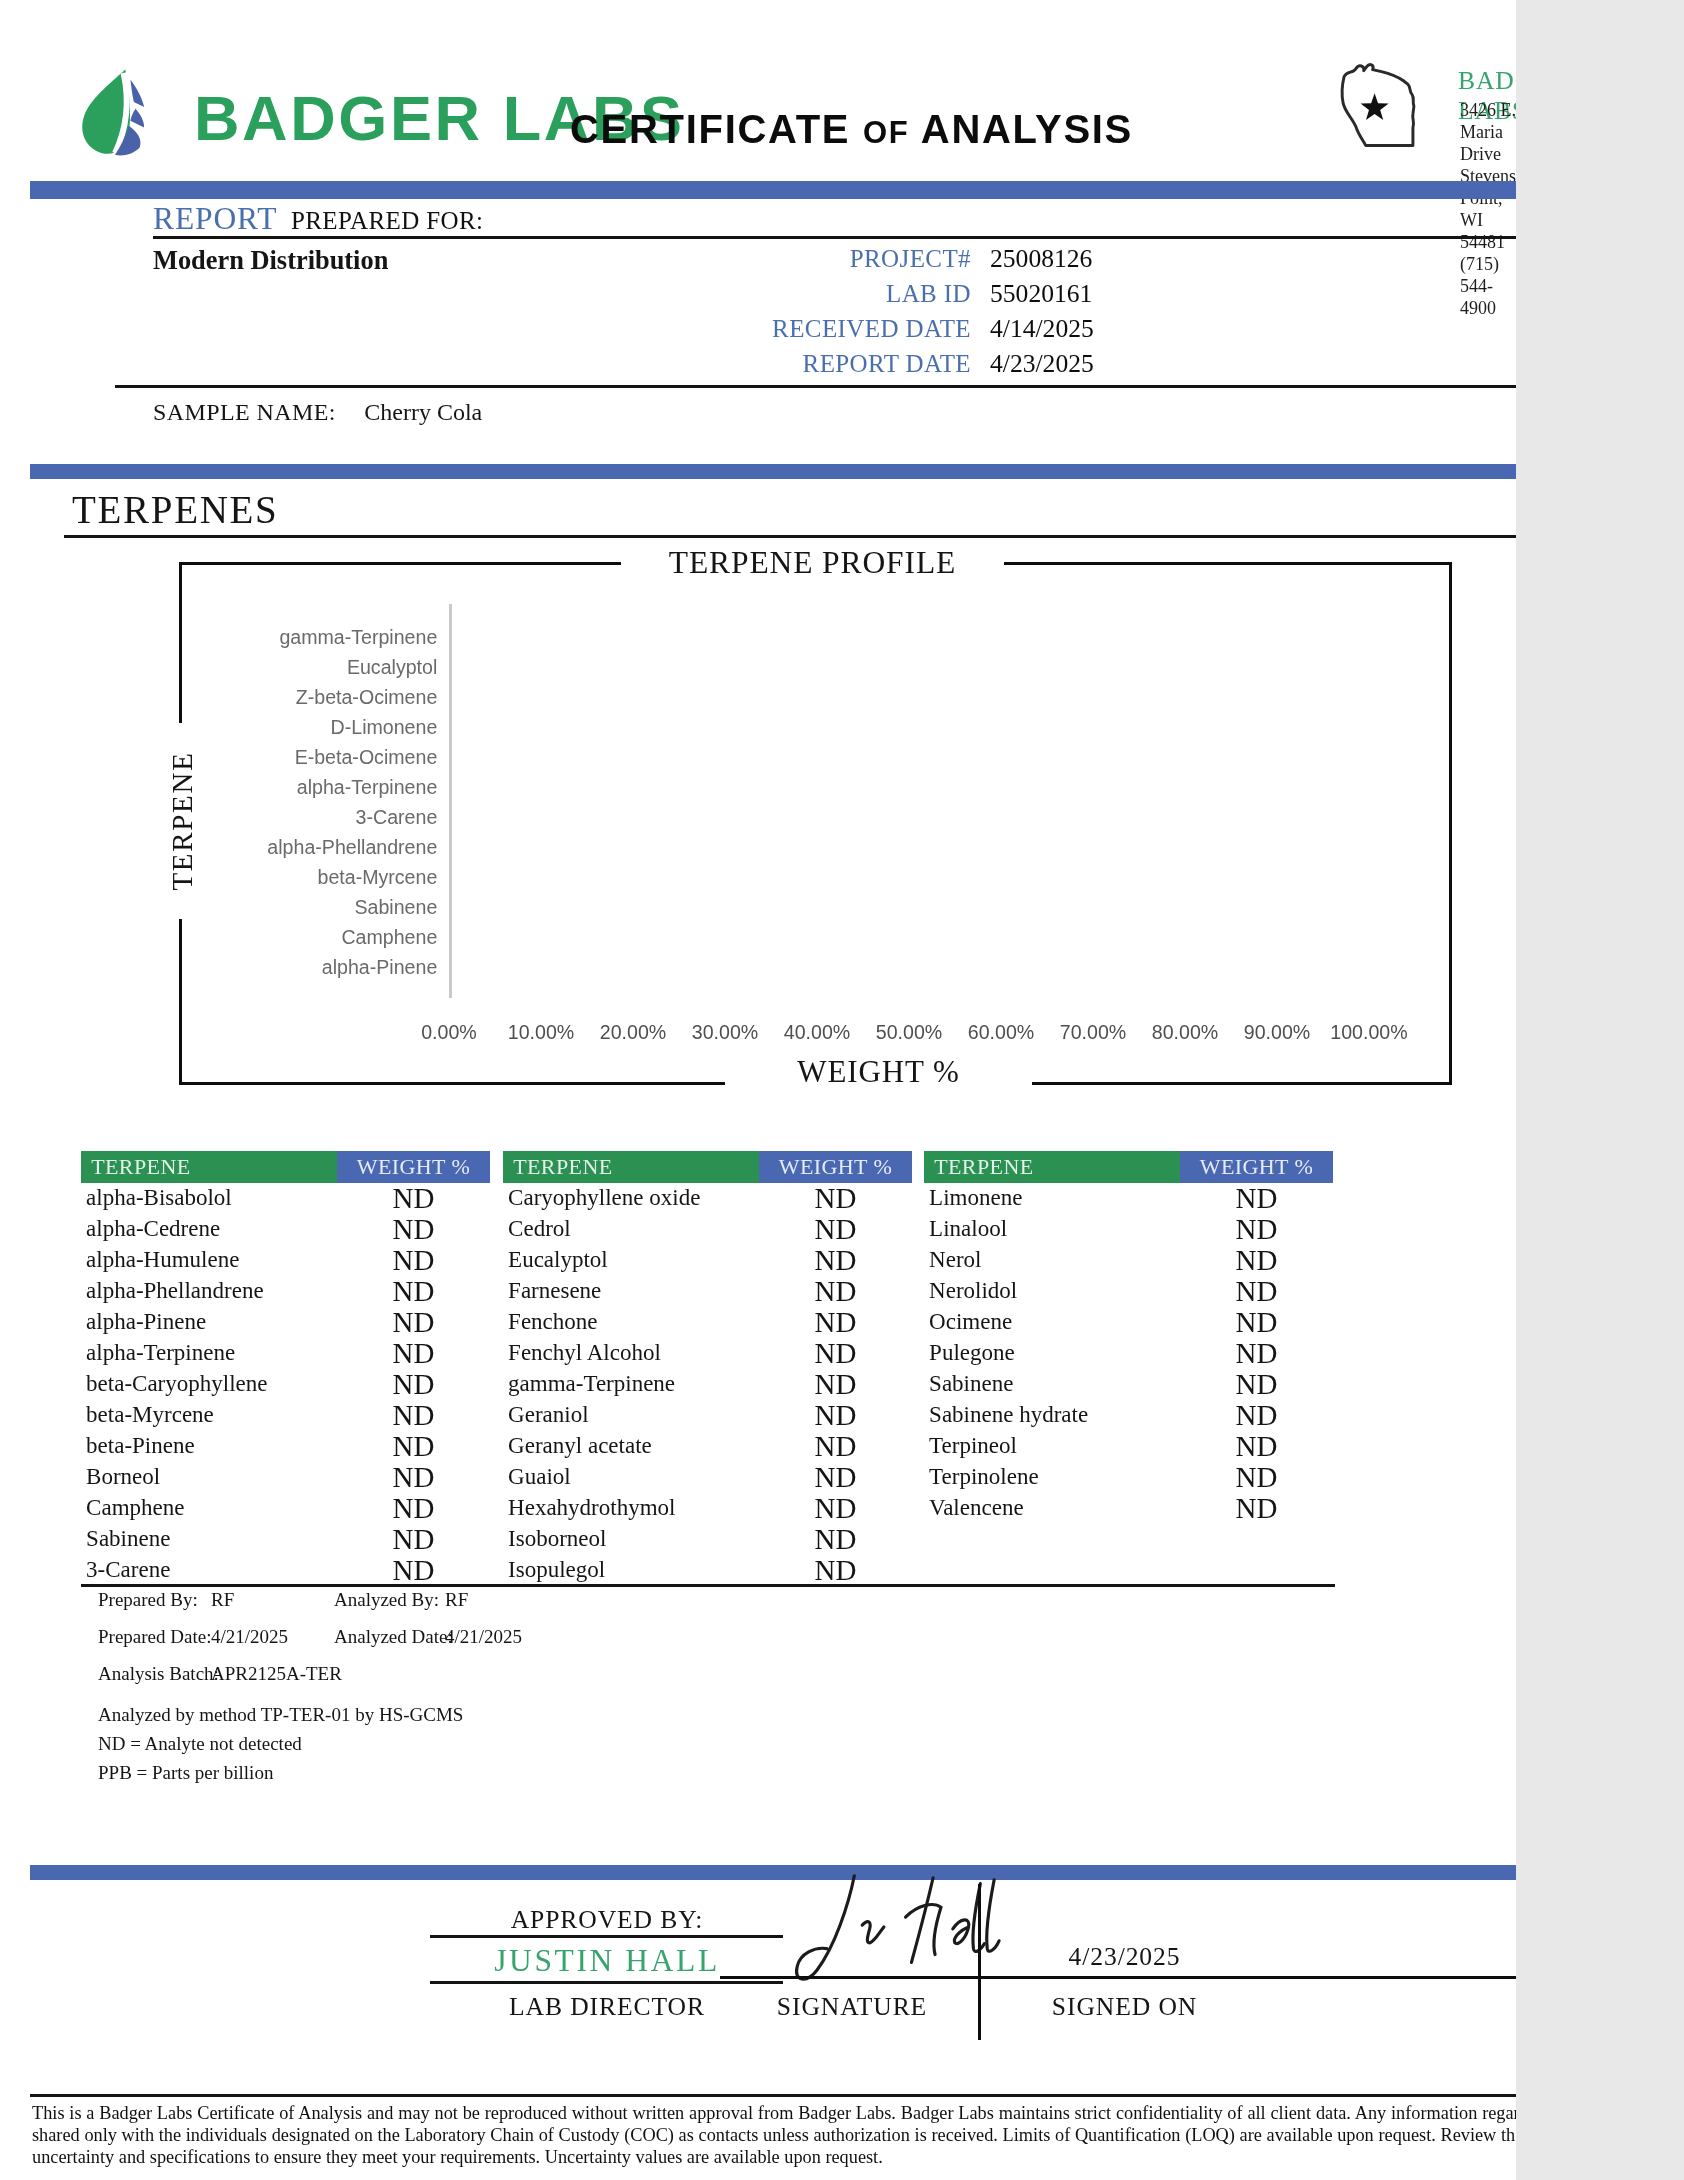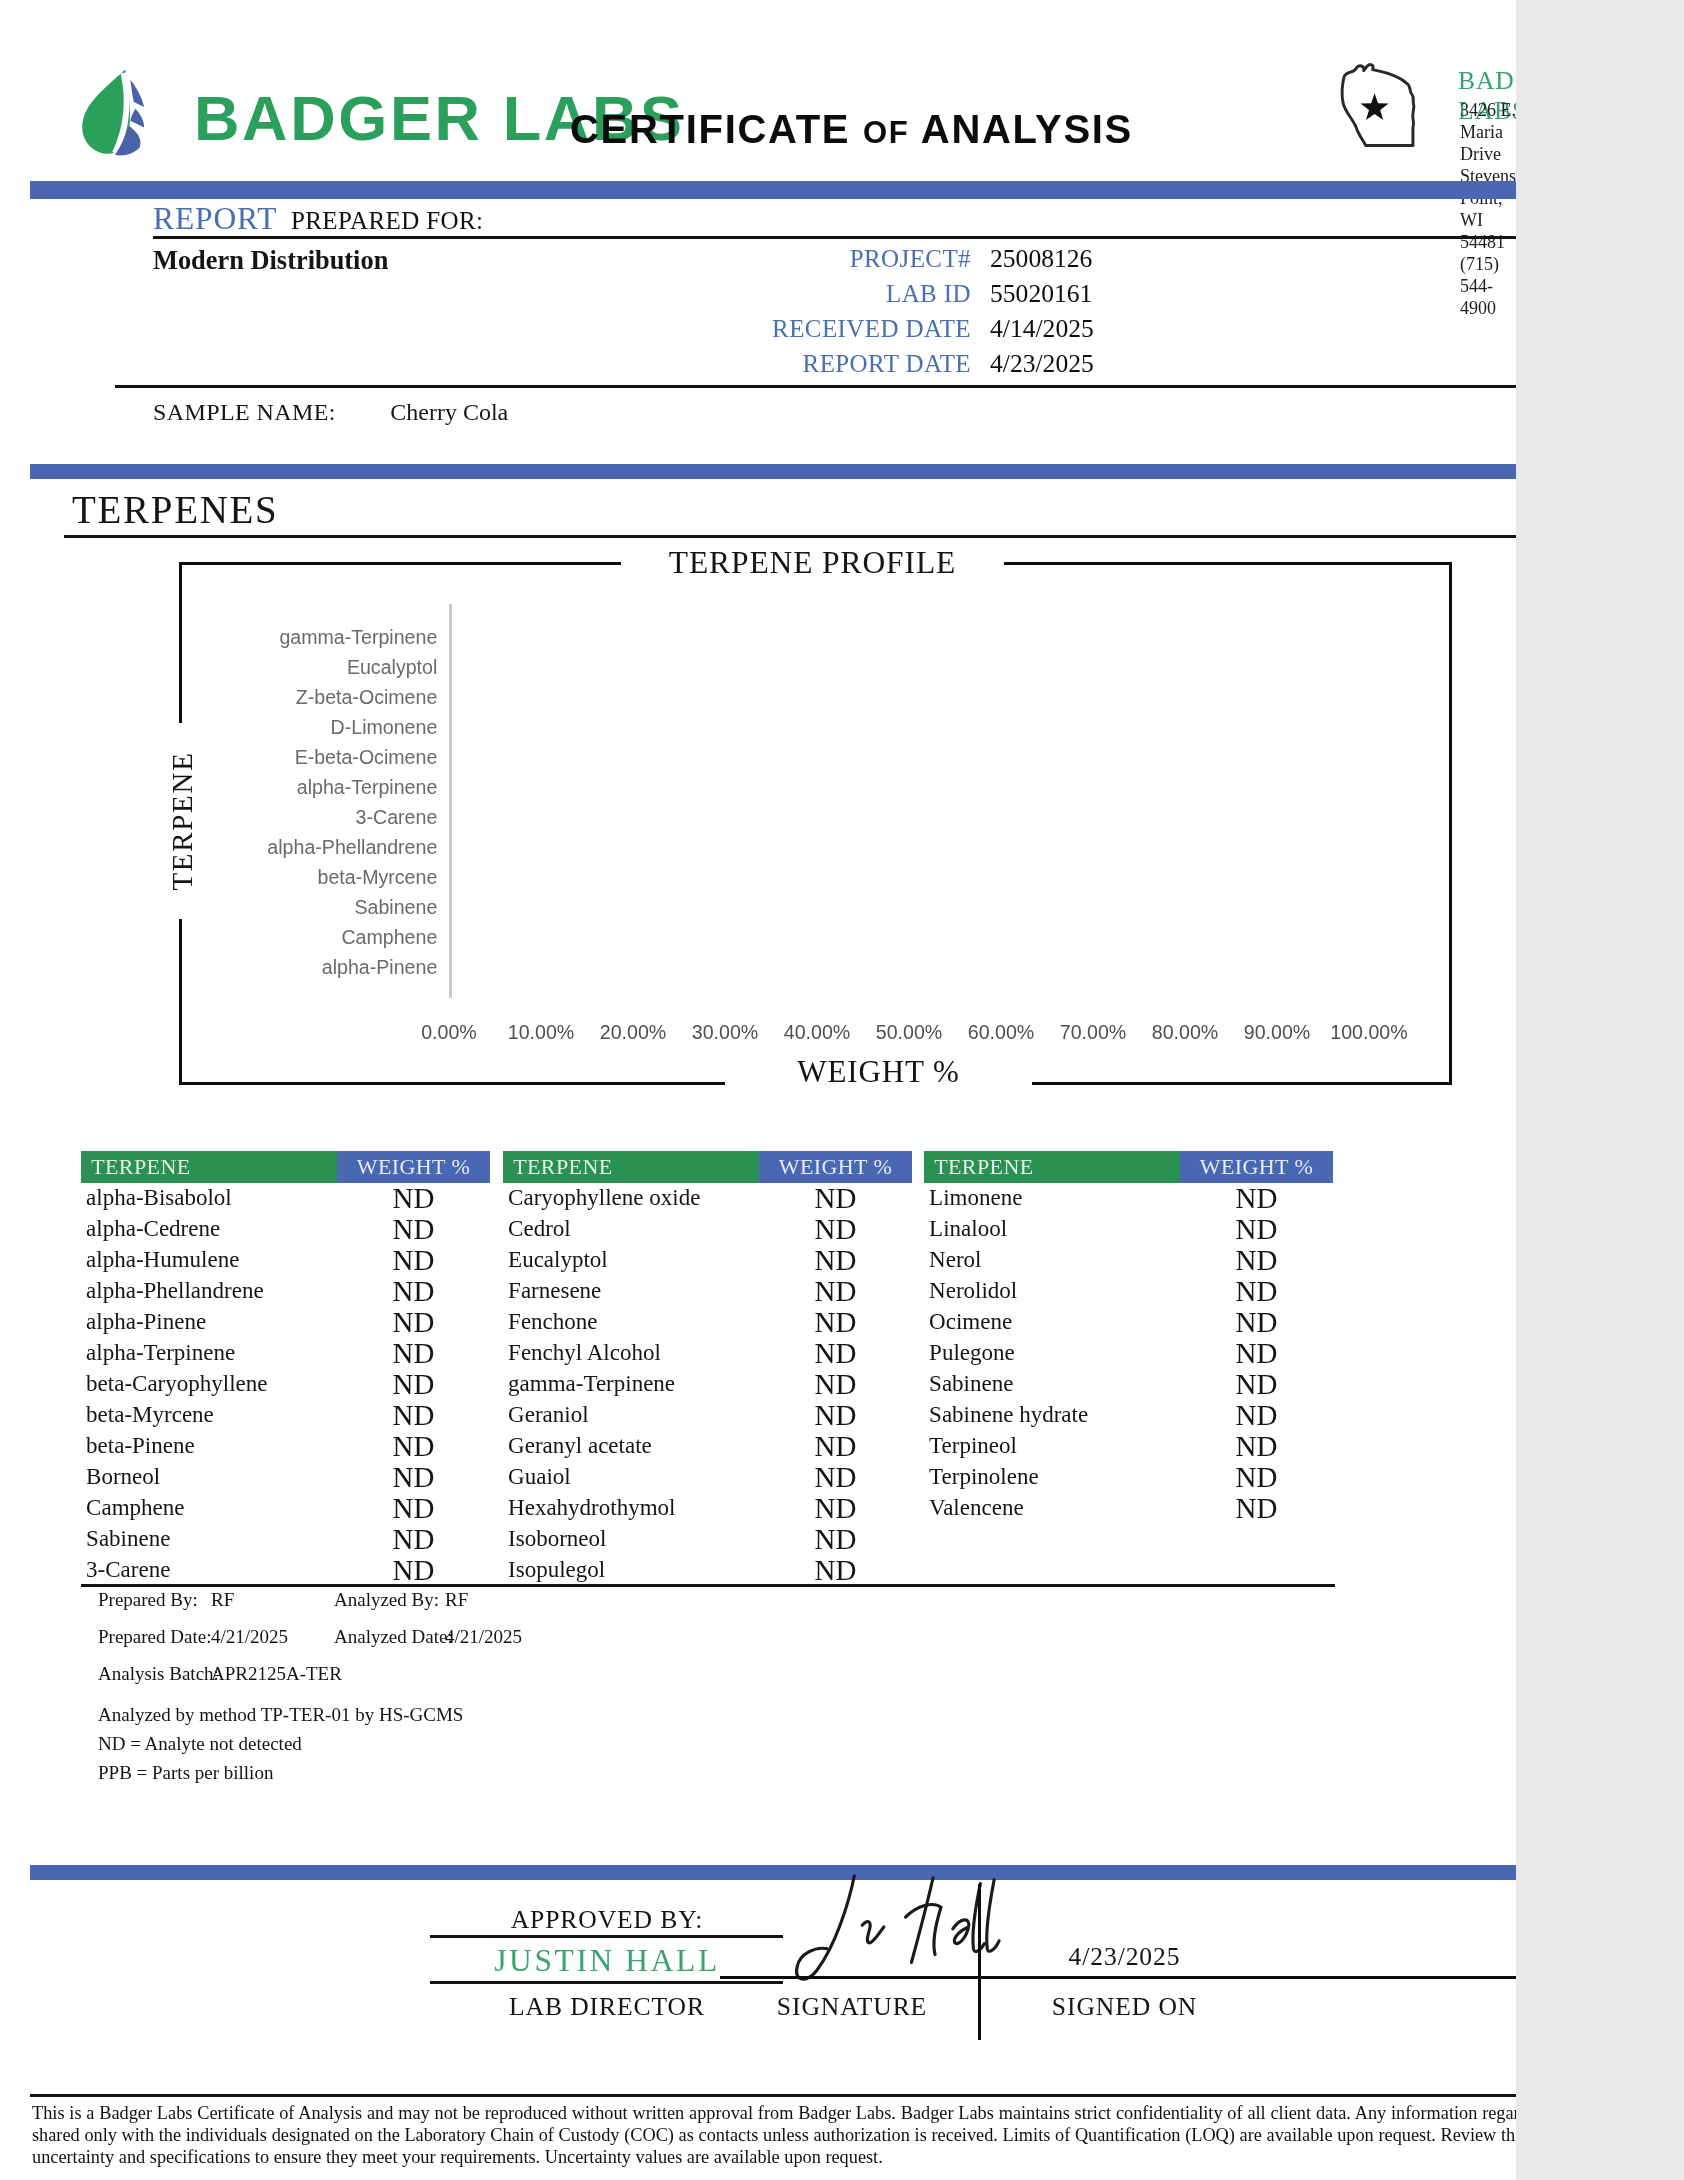--- a/index.html
+++ b/index.html
@@ -24,21 +24,21 @@
   .lab-addr{font-size:18px;line-height:22px;color:#1d1d1d;}
 
   
   .rep-word{font-size:31.5px;letter-spacing:0.9px;color:var(--label_blue);}
   .rep-rest{font-size:25px;letter-spacing:0.4px;color:#111;}
   .client{font-size:26.4px;font-weight:700;}
   .info-row{display:flex;height:35px;align-items:center;}
   .info-label{width:375px;text-align:right;font-size:25px;color:var(--label_blue);letter-spacing:0.4px;}
   .info-value{margin-left:19px;font-size:25.6px;color:#0e0e0e;}
   .sample-label{font-size:24px;letter-spacing:0.4px;}
-  .sample-value{font-size:24px;margin-left:51px;}
+  .sample-value{font-size:24px;margin-left:25px;}
 
   .section-title{font-size:39px;letter-spacing:1.7px;}
 
   
   .chart-box{border:3.4px solid #0d0d0d;}
   .legend{background:#fff;text-align:center;}
   .chart-title{font-size:31.5px;letter-spacing:0.9px;line-height:34px;}
   .chart-xlabel{font-size:31px;letter-spacing:0.9px;line-height:34px;}
   .chart-ylabel{font-size:29px;letter-spacing:1.7px;line-height:34px;}
   .cat-item{height:30px;line-height:30px;text-align:right;font-size:19.6px;color:var(--chart_gray);

